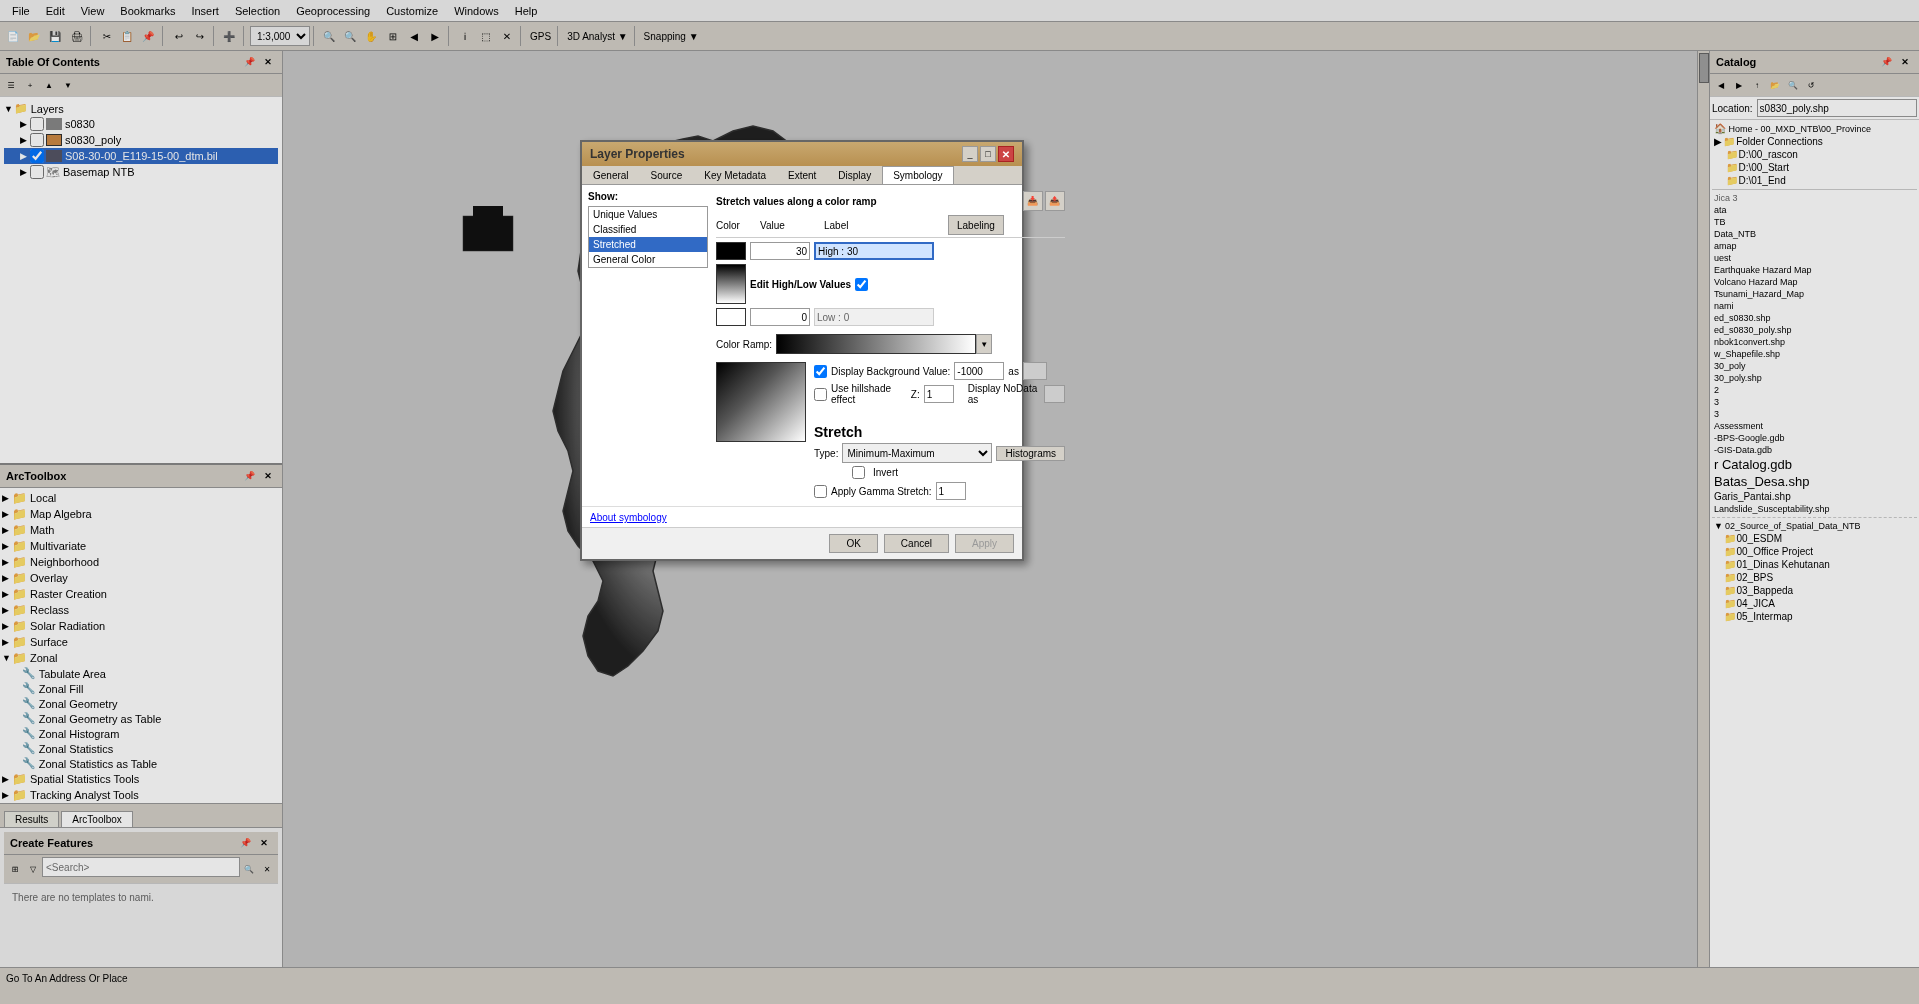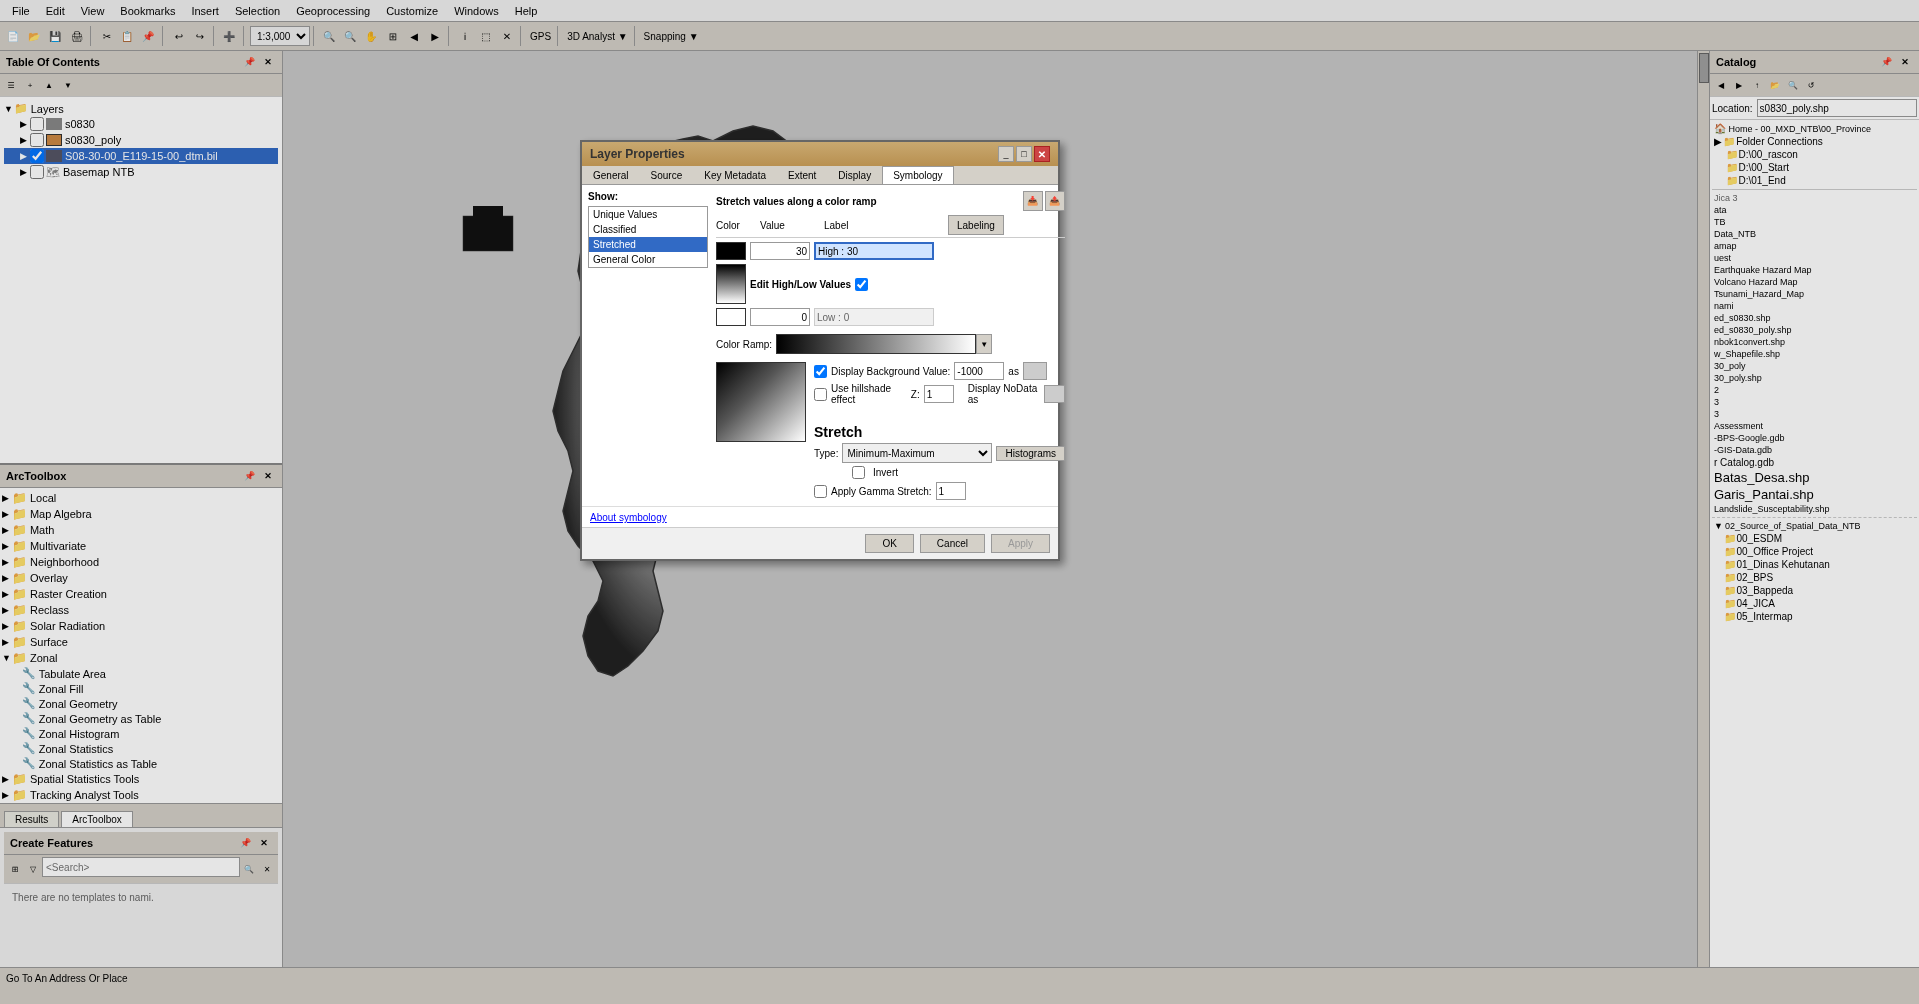--- a/index.html
+++ b/index.html
@@ -46,21 +46,21 @@
     .btab { padding: 2px 10px; border: 1px solid #999; border-bottom: none; background: #e8e8e0; cursor: pointer; font-size: 10px; margin-right: 2px; }
     .btab.active { background: white; }
 
     
     .create-features { height: 140px; background: #f0f0f0; border-top: 1px solid #999; padding: 4px; }
     .search-box { display: flex; align-items: center; border: 1px solid #999; background: white; height: 20px; margin-bottom: 4px; }
     .search-input { flex: 1; border: none; outline: none; font-size: 10px; padding: 0 3px; }
 
     
     .modal-overlay { position: fixed; top: 0; left: 0; width: 100%; height: 100%; background: rgba(0,0,0,0.1); z-index: 100; }
-    .modal-dialog { position: fixed; top: 140px; left: 580px; width: 480px; background: #fde047; border: 2px solid #666; box-shadow: 4px 4px 8px rgba(0,0,0,0.4); z-index: 101; }
+    .modal-dialog { position: fixed; top: 140px; left: 580px; width: 444px; background: #fde047; border: 2px solid #666; box-shadow: 4px 4px 8px rgba(0,0,0,0.4); z-index: 101; }
     .modal-titlebar { background: linear-gradient(to bottom, #c8a870, #b89050); padding: 4px 8px; display: flex; justify-content: space-between; align-items: center; font-weight: bold; font-size: 12px; color: #333; }
     .modal-close { width: 16px; height: 16px; background: #cc4444; border: 1px solid #aa2222; cursor: pointer; display: flex; align-items: center; justify-content: center; color: white; font-size: 10px; font-weight: bold; }
 
     .modal-tabs { display: flex; border-bottom: 1px solid #999; background: #d4d0c8; }
     .modal-tab { padding: 3px 10px; font-size: 10px; cursor: pointer; border: 1px solid transparent; border-bottom: none; }
     .modal-tab.active { background: white; border: 1px solid #999; border-bottom: none; }
 
     .show-list { border: 1px solid #999; width: 120px; background: white; font-size: 10px; }
     .show-list-item { padding: 2px 4px; cursor: pointer; }
     .show-list-item.selected { background: #316ac5; color: white; }
@@ -481,27 +481,27 @@
           </div>
         <div class="catalog-item" style="font-size:9px;">
             <span>Assessment</span>
           </div>
         <div class="catalog-item" style="font-size:9px;">
             <span>-BPS-Google.gdb</span>
           </div>
         <div class="catalog-item" style="font-size:9px;">
             <span>-GIS-Data.gdb</span>
           </div>
-        <div class="catalog-item" style="font-size:10px;">
+        <div class="catalog-item" style="font-size:13px;">
             <span>r Catalog.gdb</span>
           </div>
         <div class="catalog-item" style="font-size:13px;">
             <span>Batas_Desa.shp</span>
           </div>
-        <div class="catalog-item" style="font-size:13px;">
+        <div class="catalog-item" style="font-size:10px;">
             <span>Garis_Pantai.shp</span>
           </div>
         <div class="catalog-item" style="font-size:9px;">
             <span>Landslide_Susceptability.shp</span>
           </div>
         <div style="border-top:1px dashed #ccc; margin:2px 0;"></div>
         <div class="catalog-item" style="font-size:9px;">
             <span style="margin-right:2px;">▼</span>
             <span>02_Source_of_Spatial_Data_NTB</span>
           </div>

